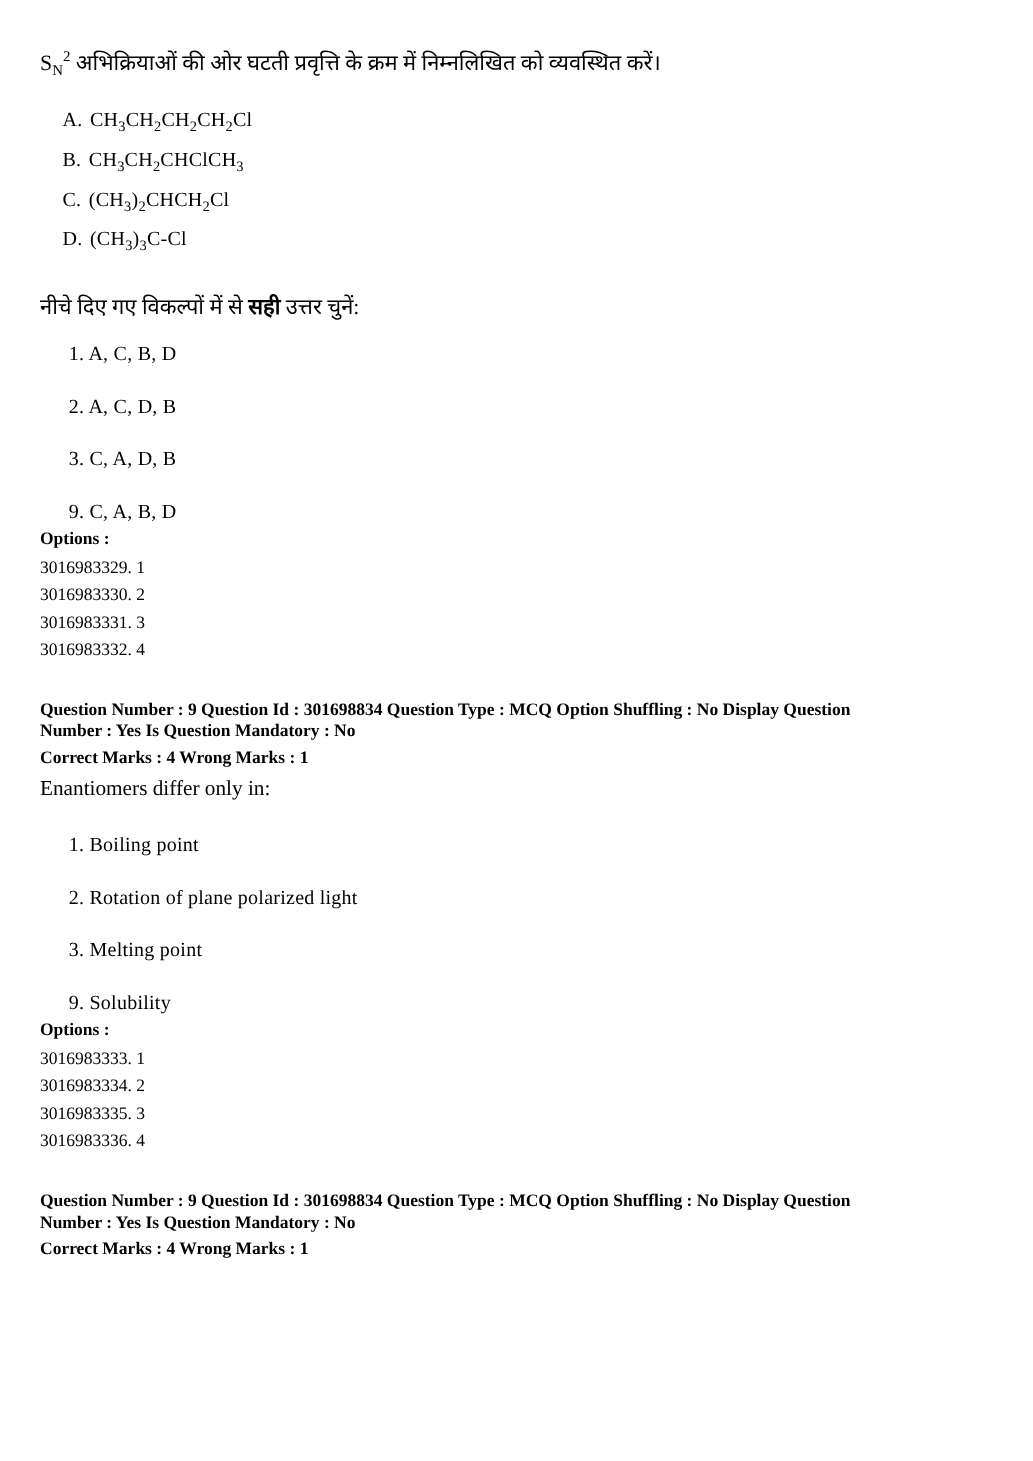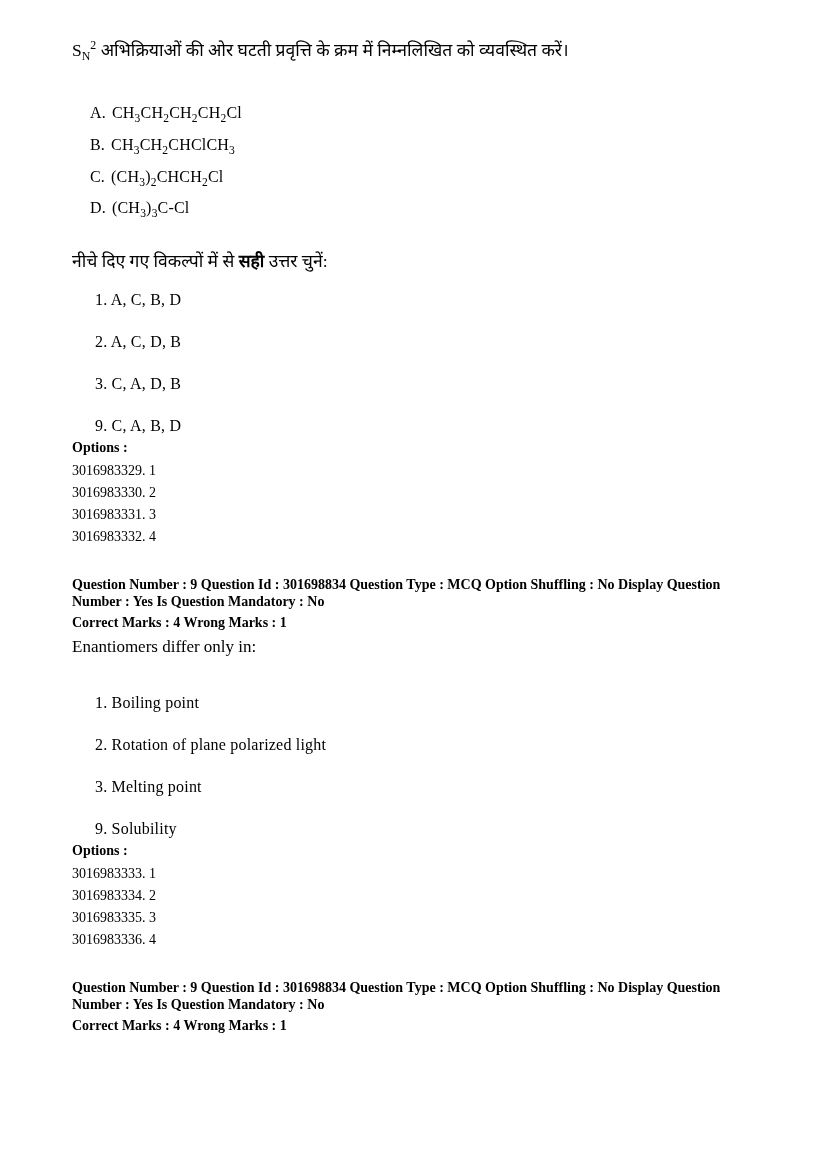--- a/index.html
+++ b/index.html
@@ -5,31 +5,31 @@
   * { box-sizing: border-box; }
   html, body { margin: 0; padding: 0; }
   body {
     width: 826px;
     height: 1169px;
     background: #ffffff;
     color: #000000;
     font-family: "Liberation Serif", "DejaVu Serif", serif;
     overflow: hidden;
   }
-  .page { padding: 34px 62px 40px 72px; }
+  .page { padding: 34px 62px 40px 32px; }
 
   .q-stem-hindi {
     font-size: 17.5px;
     line-height: 22px;
     margin: 0;
     font-family: "Liberation Serif", "DejaVu Sans", serif;
   }
   .q-stem-hindi sub, .q-stem-hindi sup { font-size: 0.68em; }
 
-  .choice-list { margin: 36px 0 0 18px; }
+  .choice-list { margin: 20px 0 0 18px; }
   .choice-row {
     font-size: 16px;
     line-height: 20px;
     margin: 0 0 6.5px 0;
     letter-spacing: 0.2px;
   }
   .choice-label { padding-right: 6px; }
   .choice-row sub { font-size: 0.72em; }
 
   .instruction {
@@ -73,21 +73,21 @@
     font-weight: bold;
     font-size: 14px;
     line-height: 18px;
     margin: 3px 0 0 0;
   }
   .stem-en {
     font-size: 17px;
     line-height: 21px;
     margin: 4px 0 0 0;
   }
-  .answer-list-2 { margin-top: 36px; }
+  .answer-list-2 { margin-top: 26px; }
 </style>
 </head>
 <body>
 
 <div class="page">
 
   <p class="q-stem-hindi">S<sub>N</sub><sup>2</sup> अभिक्रियाओं की ओर घटती प्रवृत्ति के क्रम में निम्नलिखित को व्यवस्थित करें।</p>
 
   <div class="choice-list">
     <p class="choice-row"><span class="choice-label">A.</span><span>CH<sub>3</sub>CH<sub>2</sub>CH<sub>2</sub>CH<sub>2</sub>Cl</span></p>

